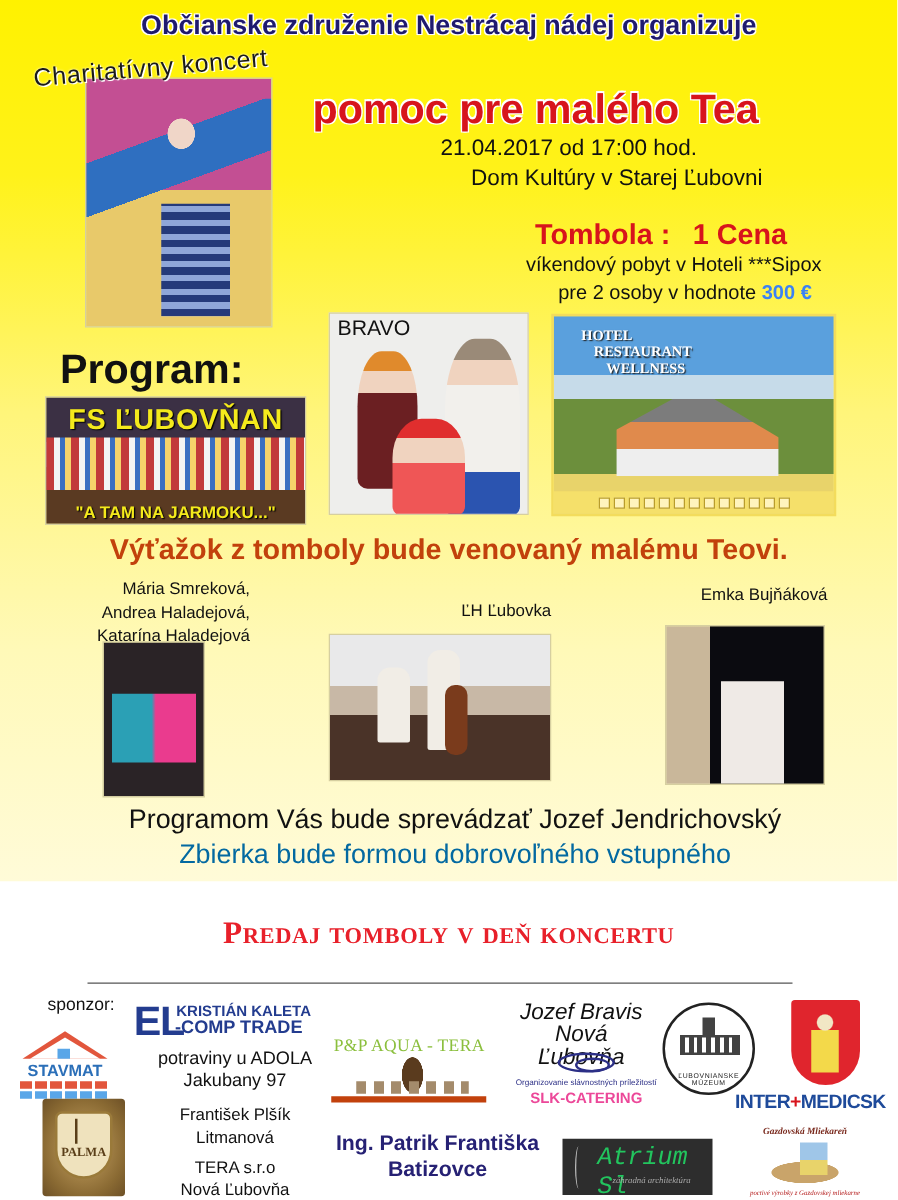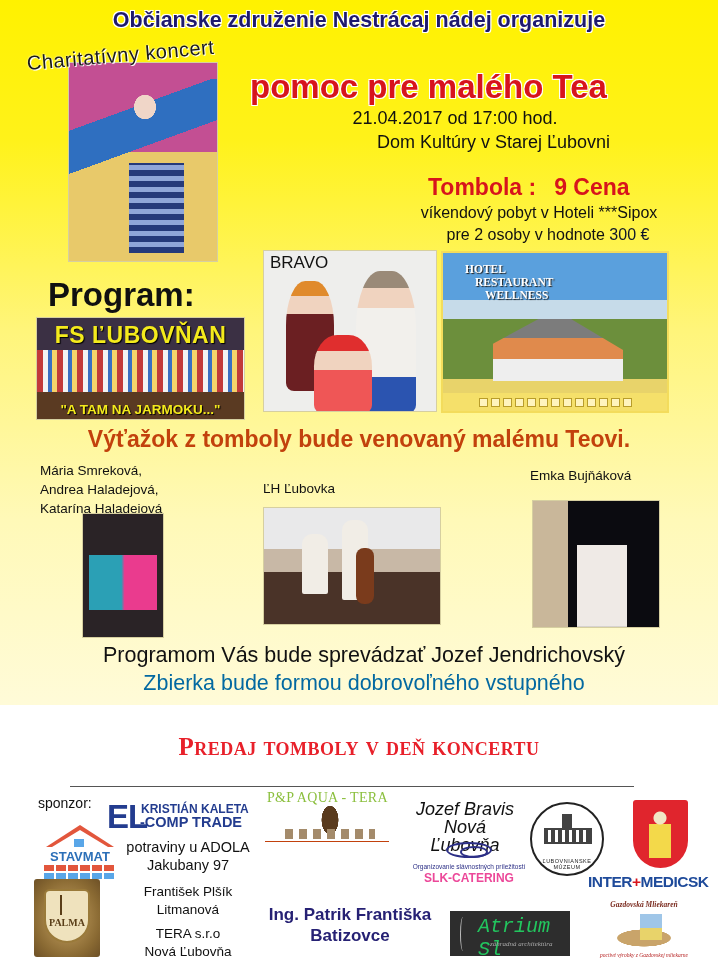--- a/index.html
+++ b/index.html
@@ -43,21 +43,21 @@
     background-position: 0 0, 0 20%, 60px 100px, 0 0;
     background-repeat: no-repeat;
   }
 
   .tombola {
     left: 428px; top: 174px; font-weight: bold; font-size: 23px; color: #d7141c;
   }
   .tombola .gap { display: inline-block; width: 18px; }
   .prize1 { left: 360px; top: 204px; width: 358px; text-align: center; font-size: 16px; color: #111; }
   .prize2 { left: 360px; top: 226px; width: 358px; text-align: center; font-size: 16px; color: #111; padding-left: 18px; }
-  .prize2 .price { color: #0f172a; font-weight: normal; }
+  .prize2 .price { color: #3b82f6; font-weight: bold; }
 
   .program-heading {
     left: 48px; top: 276px; font-weight: bold; font-size: 33px; color: #111;
   }
 
   .fs-photo {
     left: 36px; top: 317px; width: 209px; height: 103px;
     background:
       linear-gradient(to bottom, transparent 0 38%, rgba(0,0,0,0) 38%),
       repeating-linear-gradient(90deg, #c23a3a 0 6px, #f3f3f3 6px 11px, #3a6fc2 11px 15px, #f6d36b 15px 20px),
@@ -70,21 +70,21 @@
     position: absolute; left: 0; top: 4px; width: 100%; text-align: center;
     font-weight: bold; font-size: 23px; color: #f4ea1c; letter-spacing: 0.5px;
     text-shadow: 1px 1px 1px #000;
   }
   .fs-sub {
     position: absolute; left: 0; bottom: 2px; width: 100%; text-align: center;
     font-weight: bold; font-size: 13.5px; color: #f4ea1c; text-shadow: 1px 1px 1px #000;
   }
 
   .bravo-photo {
-    left: 263px; top: 250px; width: 174px; height: 162px; background: #eeeeec;
+    left: 263px; top: 250px; width: 160px; height: 162px; background: #eeeeec;
   }
   .bravo-label { position: absolute; left: 6px; top: 2px; font-size: 17px; color: #111; }
   .person { position: absolute; border-radius: 40% 40% 8px 8px; }
 
   .hotel-photo {
     left: 441px; top: 251px; width: 228px; height: 162px;
     background:
       linear-gradient(to bottom, #5aa0dd 0 30%, #c6dbe9 30% 42%, #6c8f3c 42% 80%, #e8d36a 80% 100%);
     border: 2px solid #f3dc5c;
   }
@@ -114,21 +114,21 @@
     background: #f5e06a; display: flex; justify-content: center; align-items: center; gap: 3px;
   }
   .hotel-iconbar span { width: 9px; height: 9px; background: #fff4bd; border: 1px solid #b99d2a; }
 
   .proceeds {
     left: 0; top: 426px; width: 718px; text-align: center;
     font-weight: bold; font-size: 23px; color: #c2410c;
   }
 
   .performer-name {
-    position: absolute; text-align: left; font-size: 13.5px; color: #111; line-height: 19px;
+    position: absolute; text-align: right; font-size: 13.5px; color: #111; line-height: 19px;
   }
   .kids-names { left: 40px; top: 461px; width: 160px; }
   .lubovka-name { left: 263px; top: 479px; width: 178px; }
   .emka-name { left: 530px; top: 466px; width: 132px; }
 
   .kids-photo {
     left: 82px; top: 513px; width: 82px; height: 125px;
     background:
       linear-gradient(to right, transparent 0 8%, #2ba0b5 8% 48%, #ea3b8e 52% 92%, transparent 92%),
       linear-gradient(to bottom, #2a2326 0 100%);
@@ -168,37 +168,37 @@
 
   .sponsor-label { left: 38px; top: 795px; font-size: 14px; color: #111; }
   .elcomp {
     left: 107px; top: 800px; width: 150px; height: 30px; color: #233c8f; font-weight: bold;
   }
   .elcomp .el { position: absolute; left: 0; top: -2px; font-size: 33px; letter-spacing: -1px; }
   .elcomp .l1 { position: absolute; left: 34px; top: 2px; font-size: 12px; white-space: nowrap; }
   .elcomp .l2 { position: absolute; left: 33px; top: 14px; font-size: 14.5px; white-space: nowrap; }
 
   .pp-aqua {
-    left: 265px; top: 790px; width: 124px; height: 52px; border-bottom: 1px solid #c2410c;
+    left: 265px; top: 830px; width: 124px; height: 52px; border-bottom: 5px solid #c2410c;
   }
   .pp-aqua .name {
     position: absolute; left: 2px; top: 0; font-family: "Liberation Serif", serif;
     font-size: 14px; color: #8bbf3d; white-space: nowrap; letter-spacing: 0.3px;
   }
   .pp-aqua .dog {
     position: absolute; left: 52px; top: 10px; width: 26px; height: 40px;
     background: radial-gradient(ellipse 12px 20px at 13px 20px, #5a3b1e 70%, transparent 72%);
   }
   .pp-aqua .pets {
     position: absolute; left: 20px; bottom: 2px; width: 90px; height: 10px;
     background: repeating-linear-gradient(90deg, #a48b6b 0 8px, transparent 8px 14px);
   }
 
   .stavmat {
-    left: 44px; top: 825px; width: 72px; height: 54px;
+    left: 16px; top: 825px; width: 72px; height: 54px;
   }
   .stavmat .roof {
     position: absolute; left: 2px; top: 0; width: 0; height: 0;
     border-left: 34px solid transparent; border-right: 34px solid transparent;
     border-bottom: 22px solid #e2563c;
   }
   .stavmat .roof-inner {
     position: absolute; left: 8px; top: 5px; width: 0; height: 0;
     border-left: 28px solid transparent; border-right: 28px solid transparent;
     border-bottom: 17px solid #fff;
@@ -341,21 +341,21 @@
 <div class="abs org-title">Občianske združenie Nestrácaj nádej organizuje</div>
 
 <div class="photo baby-photo"></div>
 <div class="abs charity">Charitatívny koncert</div>
 
 <div class="abs headline">pomoc pre malého Tea</div>
 <div class="abs date">21.04.2017  od 17:00 hod.</div>
 <div class="abs venue">Dom Kultúry v Starej Ľubovni</div>
 
 <div class="abs tombola">
-  <span>Tombola :</span><span class="gap"></span><span>9 Cena</span>
+  <span>Tombola :</span><span class="gap"></span><span>1 Cena</span>
 </div>
 <div class="abs prize1">víkendový pobyt v Hoteli ***Sipox</div>
 <div class="abs prize2">
   <span>pre 2 osoby v hodnote </span><span class="price">300 €</span>
 </div>
 
 <div class="abs program-heading">Program:</div>
 
 <div class="photo fs-photo">
   <div class="fs-title">FS ĽUBOVŇAN</div>

